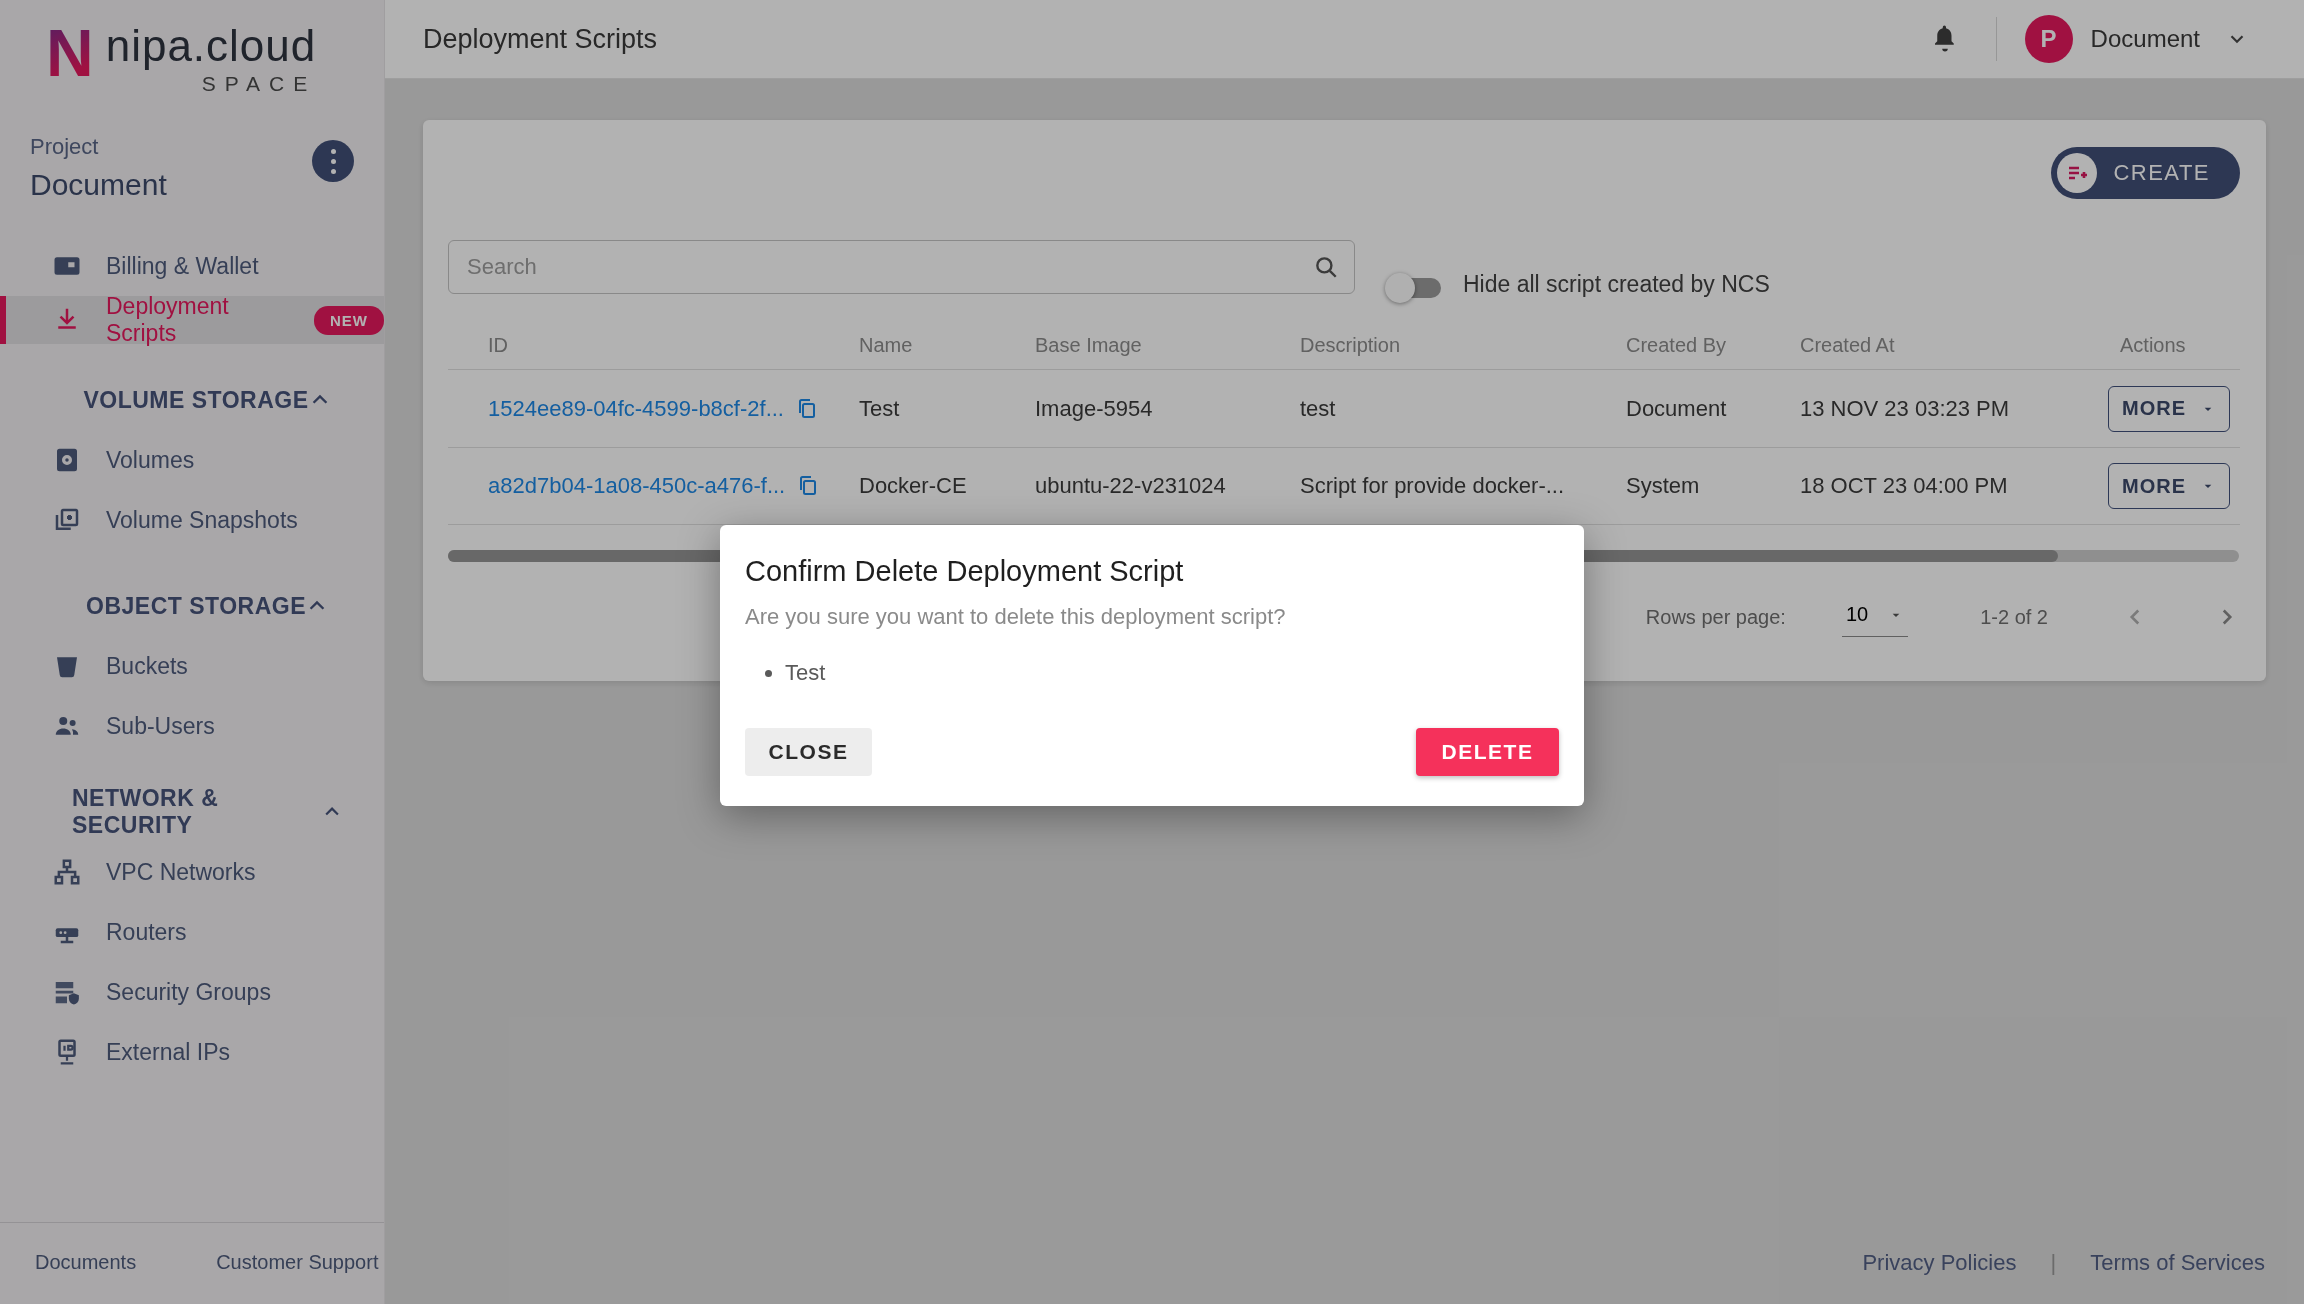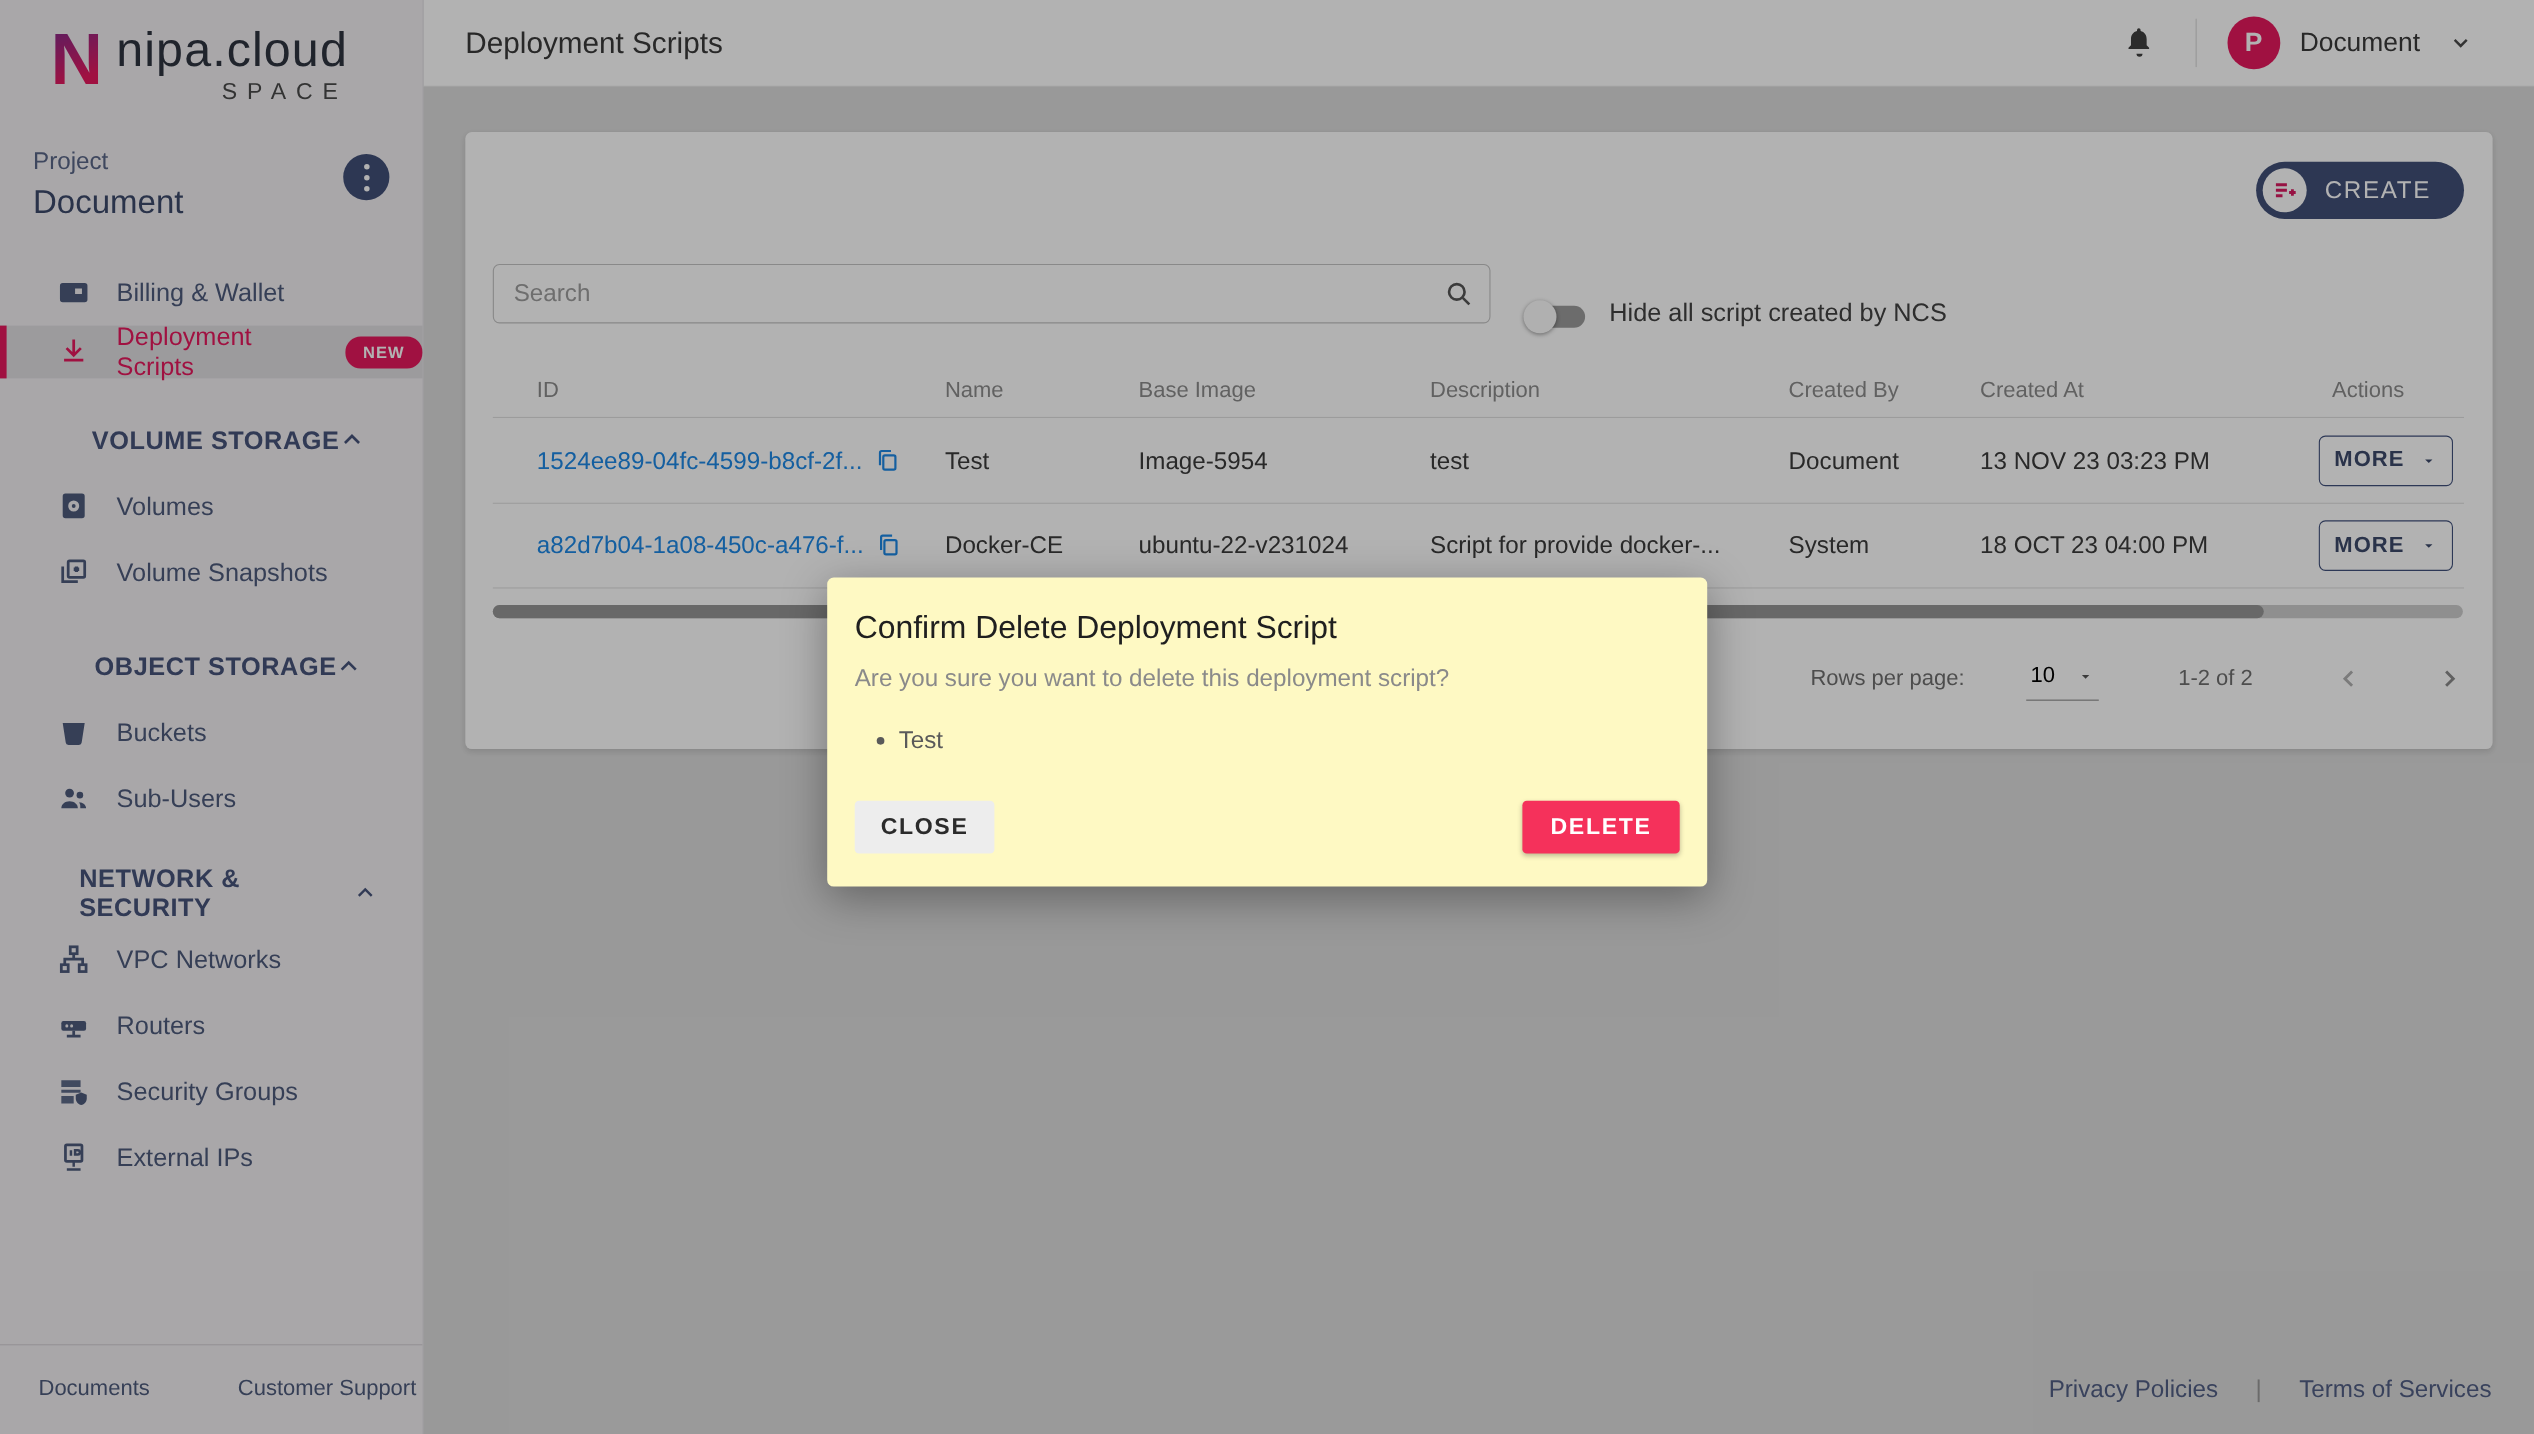--- a/index.html
+++ b/index.html
@@ -84,21 +84,21 @@
   .search-box input::placeholder { color:#9e9e9e; }
   .search-ic { position:absolute; right:16px; top:14px; width:26px; height:26px; color:#555; }
   .switch-wrap { display:flex; align-items:flex-end; margin-left:34px; gap:22px;margin-top:34px; }
   .switch { position:relative; width:52px; height:20px; background:#9b9b9b;
     border-radius:10px; cursor:pointer; }
   .switch .knob { position:absolute; left:-4px; top:-5px; width:30px; height:30px;
     border-radius:50%; background:#fdfdfd; box-shadow:0 1px 4px rgba(0,0,0,.4); }
   .switch-label { font-size:23px; color:#424242; }
 
   
-  .table { position:absolute; left:25px; right:26px; top:211px; }
+  .table { position:absolute; left:25px; right:26px; top:201px; }
   .trow { display:grid;
     grid-template-columns:411px 176px 265px 326px 174px 260px 1fr;
     align-items:center; }
   .thead { height:48px; }
   .thead span { font-size:20px; color:#8c8c8c; }
   .thead span:first-child { padding-left:40px; }
   .thead .col-actions { text-align:left; padding-left:60px; }
   .tbody-row { height:78px; border-top:1px solid #e0e0e0; font-size:22px; color:#3c3c3c; }
   .tbody-row:last-child { border-bottom:1px solid #e0e0e0; }
   .cell-id { padding-left:40px; display:flex; align-items:center; gap:11px; }
@@ -129,21 +129,21 @@
 
   
   .main-footer { position:absolute; right:39px; bottom:28px; display:flex;
     align-items:center; gap:34px; font-size:22px; }
   .main-footer a { color:#525f85; text-decoration:none; cursor:pointer; }
   .main-footer .sep { color:#9a9a9a; }
 
   
   .backdrop { position:absolute; inset:0; background:rgba(0,0,0,.30); z-index:100; }
   .modal { position:absolute; left:50%; transform:translateX(-50%); top:525px;
-    width:800px; background:#fef9c3; border-radius:6px; z-index:110;
+    width:864px; background:#ffffff; border-radius:6px; z-index:110;
     box-shadow:0 10px 40px rgba(0,0,0,.35); padding:30px 25px 30px 25px; }
   .modal-title { font-size:29px; color:#1f1f1f; font-weight:500; }
   .modal-sub { font-size:22px; color:#8a8a8a; margin-top:16px; }
   .modal-list { margin:30px 0 0 40px; }
   .modal-list li { font-size:22px; color:#5a5a5a; margin-top:6px; }
   .modal-actions { display:flex; justify-content:space-between; margin-top:42px; }
   .btn-close { width:127px; height:48px; background:#ededed; border:none;
     border-radius:4px; font-size:21px; font-weight:bold; letter-spacing:1.5px;
     color:#2b2b2b; cursor:pointer; font-family:"Liberation Sans",sans-serif; }
   .btn-delete { width:143px; height:48px; background:#f5315b; border:none;

